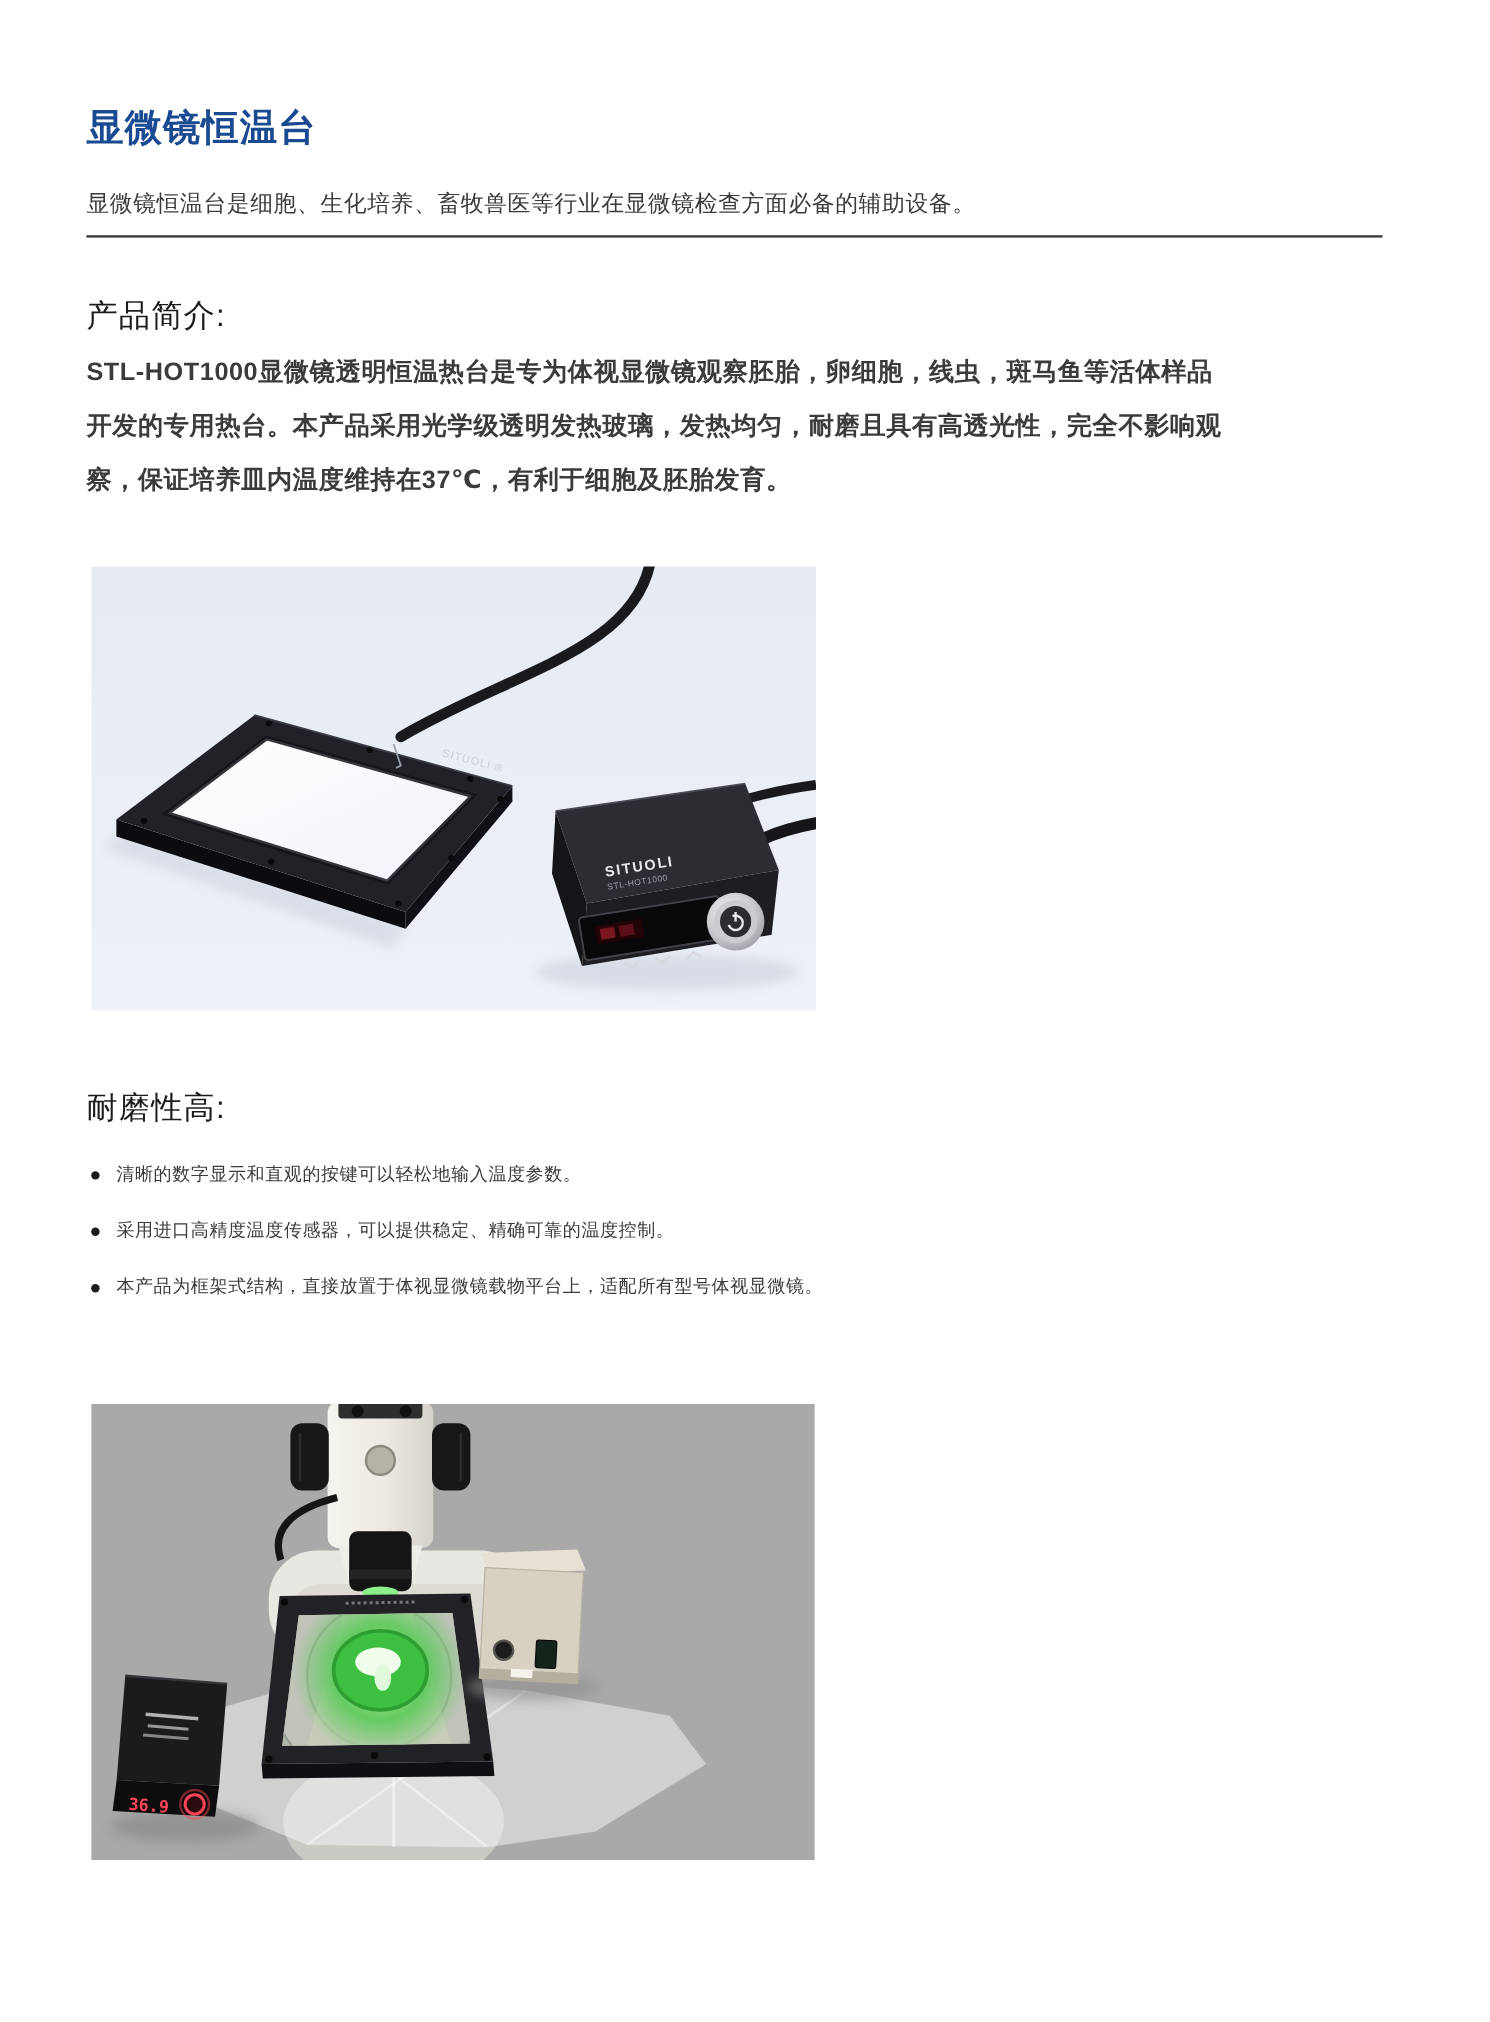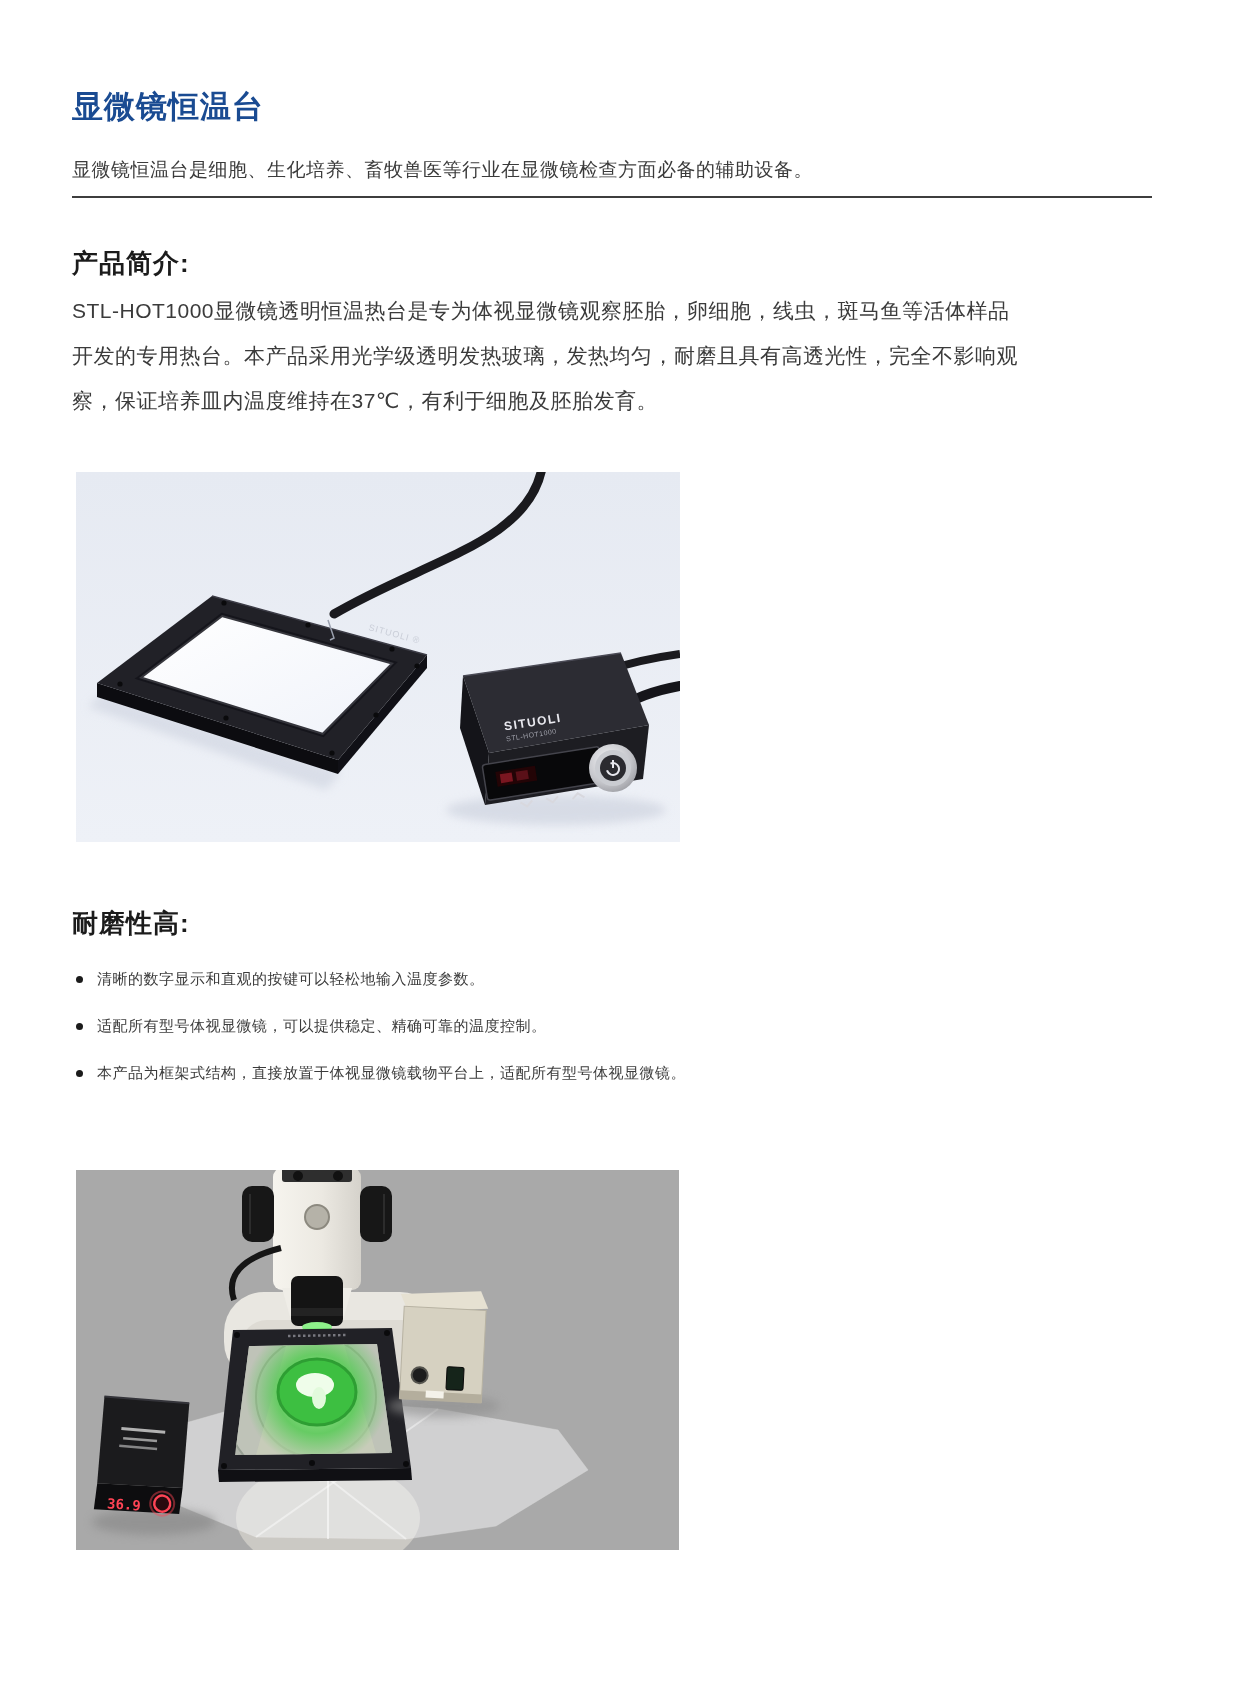--- a/index.html
+++ b/index.html
@@ -14,27 +14,27 @@
   .page-subtitle{
     position:absolute;left:72px;top:133px;
     font-size:19px;color:#3b3b3b;letter-spacing:0.5px;margin-top:24px;
   }
   .divider{
     position:absolute;left:72px;top:196px;width:1080px;height:0;
     border-top:2px solid #3e3e3e;
   }
   .sec-heading{
     position:absolute;left:72px;
-    font-size:26px;font-weight:bold;color:#1b1b1b;letter-spacing:1px;
+    font-size:26px;font-weight:normal;color:#1b1b1b;letter-spacing:1px;
   }
   .sec-heading.intro{top:246px;}
   .sec-heading.features{top:906px;}
   .intro-body{
     position:absolute;left:72px;top:288px;width:1020px;
-    font-size:21px;color:#3b3b3b;line-height:45px;letter-spacing:0.5px;
+    font-size:21px;color:#3b3b3b;line-height:45px;letter-spacing:0.5px;font-weight:bold;
   }
   .photo{position:absolute;box-shadow:none;}
   .photo svg{display:block;}
   .photo1{left:76px;top:472px;width:604px;height:370px;}
   .photo2{left:76px;top:1170px;width:603px;height:407px;}
   .features-list{
     position:absolute;left:74px;top:966px;width:1080px;
   }
   .feature-item{
     display:flex;align-items:flex-start;
@@ -143,21 +143,21 @@
   </div>
 
   <div class="sec-heading features">耐磨性高:</div>
   <div class="features-list">
     <div class="feature-item">
       <span class="feature-dot"></span>
       <span>清晰的数字显示和直观的按键可以轻松地输入温度参数。</span>
     </div>
     <div class="feature-item">
       <span class="feature-dot"></span>
-      <span>适配所有型号体视显微镜，可以提供稳定、精确可靠的温度控制。</span>
+      <span>采用进口高精度温度传感器，可以提供稳定、精确可靠的温度控制。</span>
     </div>
     <div class="feature-item">
       <span class="feature-dot"></span>
       <span>本产品为框架式结构，直接放置于体视显微镜载物平台上，适配所有型号体视显微镜。</span>
     </div>
   </div>
 
   <div class="photo photo2">
     <svg width="603" height="407" viewBox="0 0 603 407" xmlns="http://www.w3.org/2000/svg">
       <defs>

